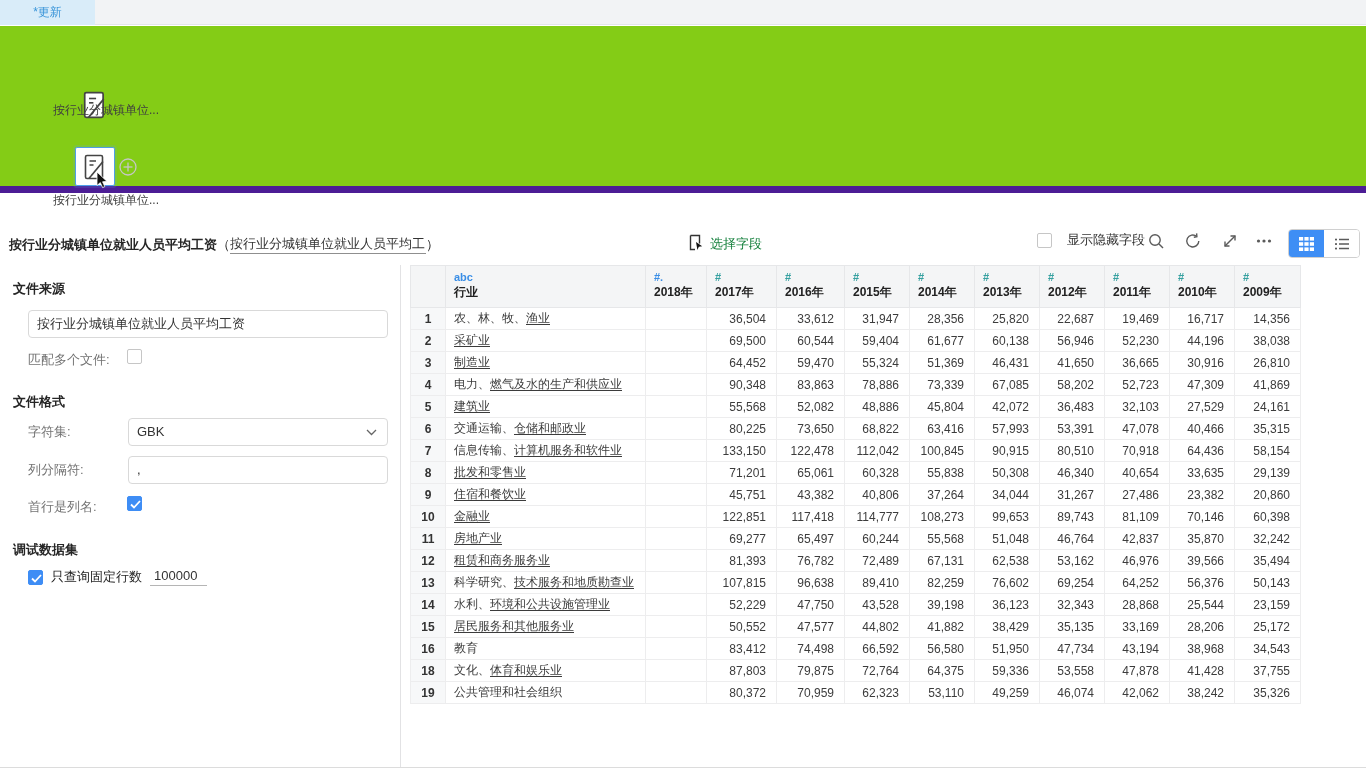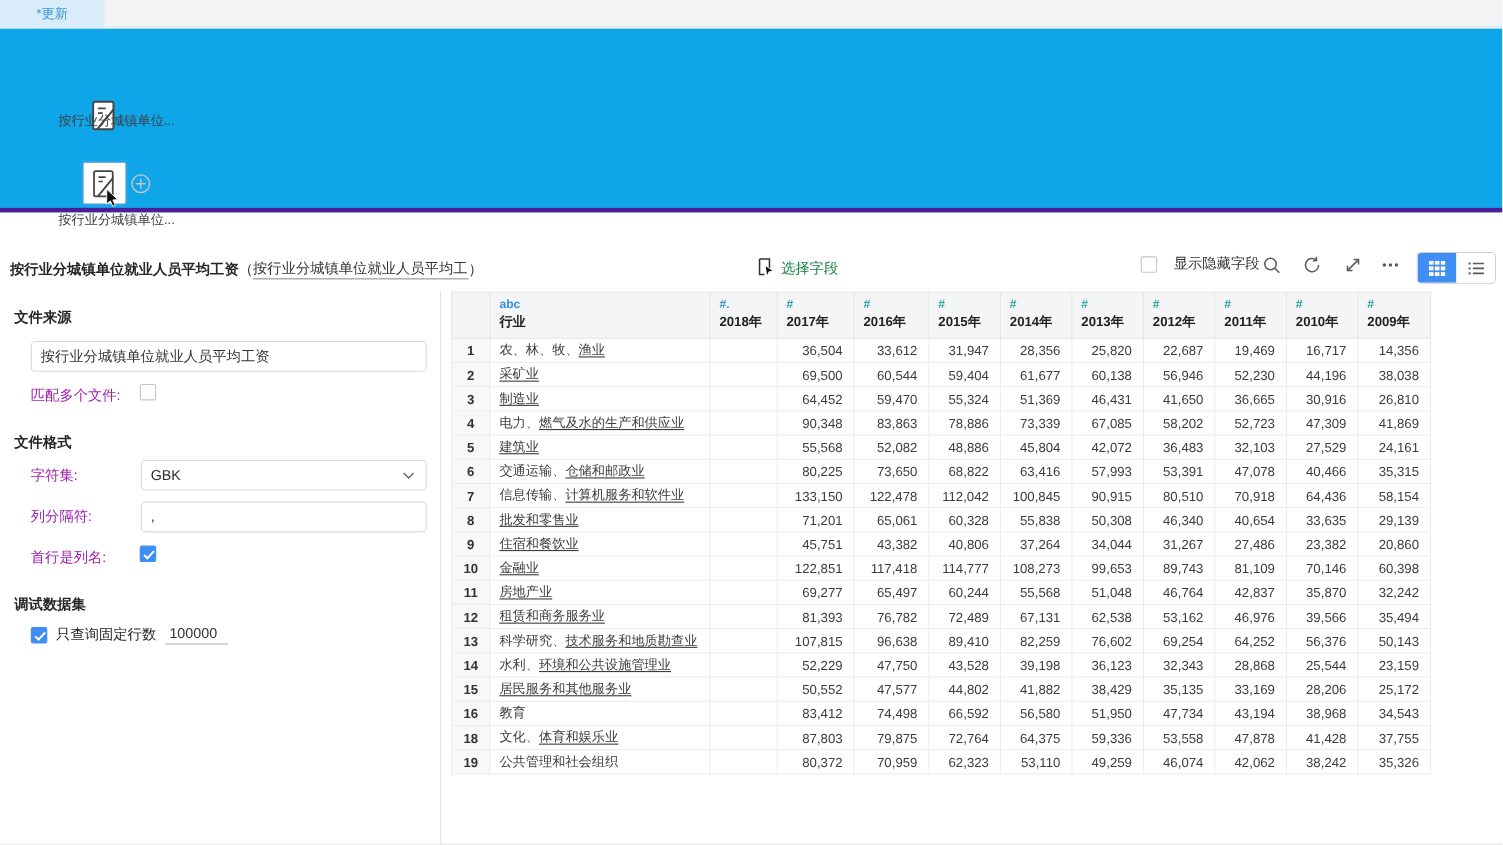--- a/index.html
+++ b/index.html
@@ -4,21 +4,21 @@
 <style>
   * { margin:0; padding:0; box-sizing:border-box; }
   html,body { width:1366px; height:768px; background:#fff; font-family:"Liberation Sans","DejaVu Sans",sans-serif; }
   .screen { position:relative; width:1366px; height:768px; overflow:hidden; background:#fff; border-bottom:1px solid #dcdcdc; }
 
   
   .tabbar { position:absolute; left:0; top:0; width:1366px; height:25px; background:#f2f3f5; border-bottom:1px solid #e3e5e8; }
   .tab { position:absolute; left:0; top:0; width:95px; height:25px; background:#d9ecf9; color:#3a95d9; font-size:12px; line-height:25px; text-align:center; }
 
   
-  .canvas { position:absolute; left:0; top:26px; width:1366px; height:167px; background:#0ea5e9; border-bottom:4px solid #4c1d95; }
+  .canvas { position:absolute; left:0; top:26px; width:1366px; height:167px; background:#84cc16; border-bottom:7px solid #4c1d95; }
   .node-label { position:absolute; width:160px; text-align:center; font-size:12px; color:#404040; white-space:nowrap; }
   .node1-icon { position:absolute; left:82px; top:63px; }
   .node1-label { left:26px; top:76px; }
   .node2-box { position:absolute; left:75px; top:121px; width:40px; height:39px; border:1px solid #4f9fe8; border-radius:2px; background:#fff; box-shadow:0 0 0 2px rgba(96,166,230,0.18); }
   .node2-icon { position:absolute; left:7px; top:4px; }
   .node2-label { left:26px; top:166px; }
   .plus-circle { position:absolute; left:119px; top:132px; }
   .cursor-icon { position:absolute; left:96px; top:146px; }
 
   
@@ -34,21 +34,21 @@
   .show-hidden { left:1037px; gap:15px; font-size:13px; color:#333; }
   .tool-ic { position:absolute; top:10px; width:18px; height:18px; cursor:pointer; }
   .toggle-group { position:absolute; left:1288px; top:7px; width:72px; height:29px; display:flex; border:1px solid #d0d0d0; border-radius:4px; overflow:hidden; }
   .toggle-btn { width:36px; height:100%; display:flex; align-items:center; justify-content:center; background:#fff; cursor:pointer; }
   .toggle-btn.active { background:#3e8ef5; }
 
   
   .leftpanel { position:absolute; left:0; top:265px; width:400px; height:503px; background:#fff; }
   .v-divider { position:absolute; left:400px; top:265px; width:1px; height:503px; background:#e2e2e4; }
   .heading { position:absolute; left:13px; font-size:13px; font-weight:bold; color:#262626; }
-  .flabel { position:absolute; left:28px; font-size:13px; color:#a21caf;text-align:center; }
+  .flabel { position:absolute; left:28px; font-size:13px; color:#737373;text-align:center; }
   .tinput { position:absolute; height:28px; border:1px solid #d9d9d9; border-radius:4px; background:#fff; font-size:13px; color:#333; padding:0 8px; line-height:26px; white-space:nowrap; overflow:hidden; }
   .select { display:flex; align-items:center; justify-content:space-between; padding-right:10px; cursor:pointer; }
   .limit-val { font-size:13px; color:#333; border-bottom:1px solid #b5b5b5; padding:0 10px 2px 4px; }
 
   
   .tablewrap { position:absolute; left:410px; top:265px; }
   table { border-collapse:collapse; table-layout:fixed; }
   th { height:42px; background:#f4f5f6; border:1px solid #e6e7e9; text-align:left; vertical-align:top; padding:5px 0 0 8px; font-weight:bold; }
   th .ctype { display:block; font-size:11px; line-height:13px; font-weight:bold; }
   th .clabel { display:block; font-size:12px; line-height:16px; color:#222; }

